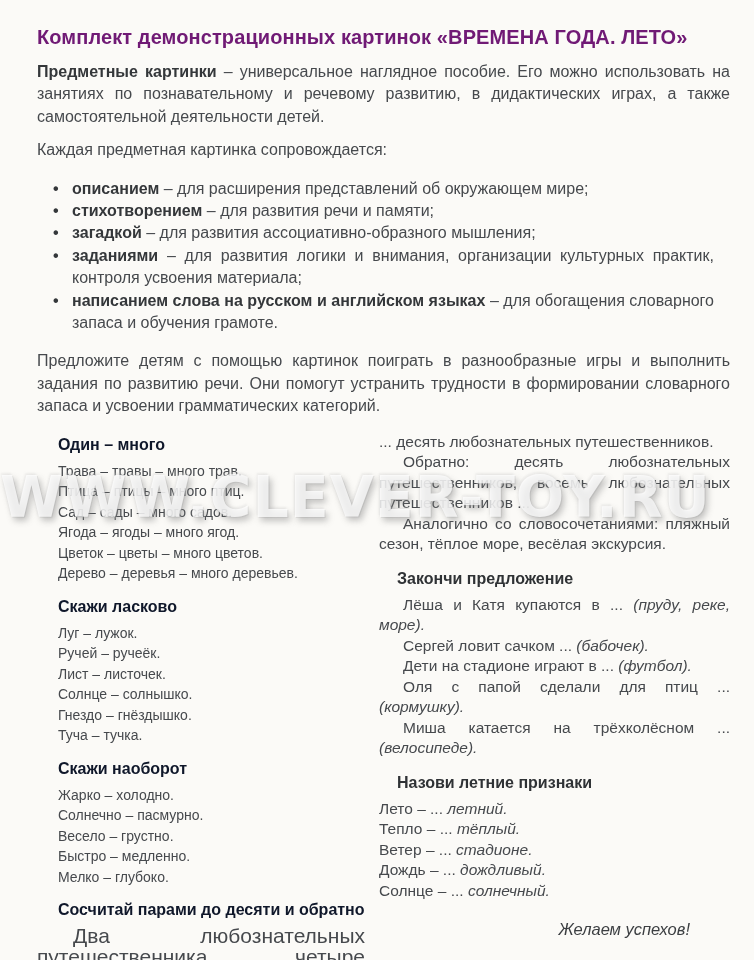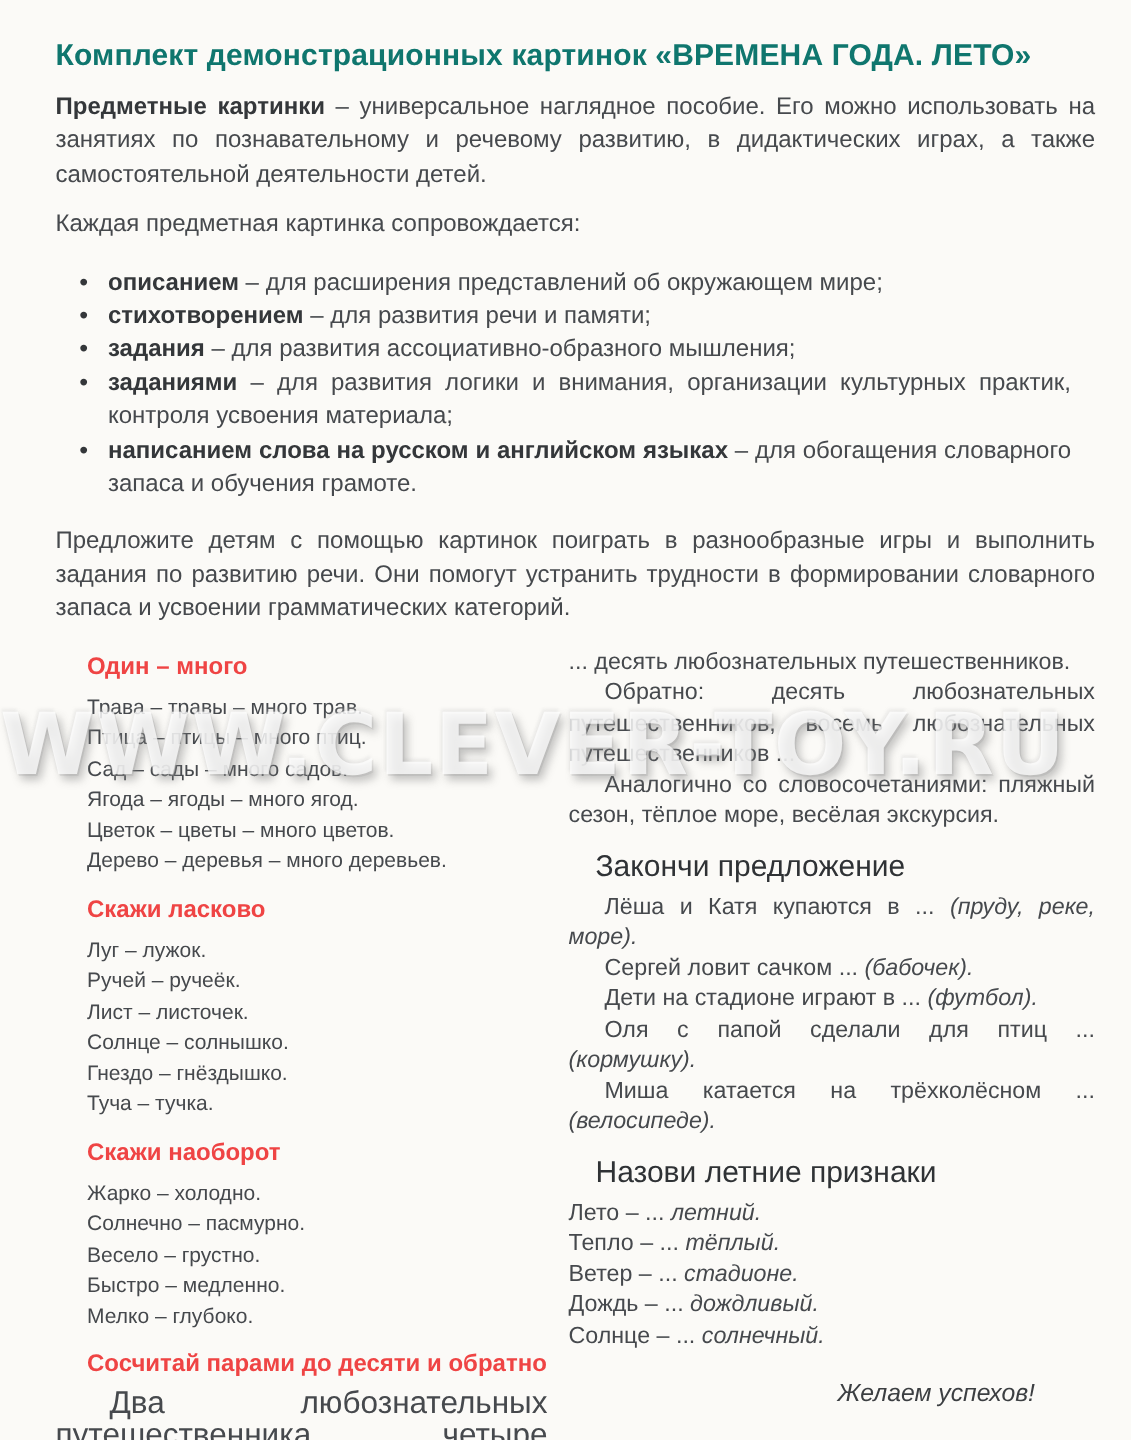--- a/index.html
+++ b/index.html
@@ -10,21 +10,21 @@
     padding:23px 24px 0 37px;
     background:#fbfaf7;
     overflow:hidden;
     font-family:"Liberation Sans","DejaVu Sans",sans-serif;
     color:#46494d;
   }
   h1.title{
     margin:2px 0 0;
     font-size:20px;
     font-weight:bold;
-    color:#0f766e;
+    color:#701a75;
     line-height:24px;
     white-space:nowrap;
     letter-spacing:0.1px;
   }
   .para{
     margin:12px 0 0;
     font-size:16px;
     line-height:22.4px;
     text-align:justify;
   }
@@ -56,40 +56,40 @@
   .columns{
     display:flex;
     margin-top:14px;
   }
   .col-left{width:342px;box-sizing:border-box;padding-right:14px;}
   .col-right{flex:1;font-size:15.5px;line-height:20.5px;}
   h2.lc-h{
     margin:12px 0 6px 21px;
     font-size:16px;
     font-weight:bold;
-    color:#ef4444;
+    color:#0f172a;
     line-height:21px;
   }
   h2.lc-h.first{margin-top:2px;}
   p.ll{
     margin:0 0 0 21px;
     font-size:14px;
     line-height:20.5px;
   }
   p.lc-para{
     margin:0;
     font-size:21px;
     line-height:20.5px;
     text-indent:36px;
     text-align:justify;
   }
   h2.rc-h{
     margin:13px 0 6px 18px;
-    font-size:20px;
-    font-weight:normal;
+    font-size:16px;
+    font-weight:bold;
     color:#2f3235;
     line-height:21px;
   }
   p.rc-para{margin:0;text-align:justify;}
   p.rc-para.indent{text-indent:24px;}
   p.rc-item{margin:0;text-indent:24px;text-align:justify;}
   p.rc-line{margin:0;}
   p.closing{
     margin:18px 40px 0 0;
     text-align:right;
@@ -123,21 +123,21 @@
 
   <h1 class="title">Комплект демонстрационных картинок «ВРЕМЕНА ГОДА. ЛЕТО»</h1>
 
   <p class="para"><span class="seg-b">Предметные картинки</span><span class="seg-n"> – универсальное наглядное пособие. Его можно использовать на занятиях по познавательному и речевому развитию, в дидактических играх, а также самостоятельной деятельности детей.</span></p>
 
   <p class="lead">Каждая предметная картинка сопровождается:</p>
 
   <ul class="bullets" id="bullets">
       <li class="bullet"><span class="seg-b">описанием</span><span class="seg-n"> – для расширения представлений об окружающем мире;</span></li>
       <li class="bullet"><span class="seg-b">стихотворением</span><span class="seg-n"> – для развития речи и памяти;</span></li>
-      <li class="bullet"><span class="seg-b">задания</span><span class="seg-n"> – для развития ассоциативно-образного мышления;</span></li>
+      <li class="bullet"><span class="seg-b">загадкой</span><span class="seg-n"> – для развития ассоциативно-образного мышления;</span></li>
       <li class="bullet"><span class="seg-b">заданиями</span><span class="seg-n"> – для развития логики и внимания, организации культурных практик, контроля усвоения материала;</span></li>
       <li class="bullet"><span class="seg-b">написанием слова на русском и английском языках</span><span class="seg-n"> – для обогащения словарного запаса и обучения грамоте.</span></li>
     </ul>
 
   <p class="para">Предложите детям с помощью картинок поиграть в разнообразные игры и выполнить задания по развитию речи. Они помогут устранить трудности в формировании словарного запаса и усвоении грамматических категорий.</p>
 
   <div class="columns">
     <div class="col-left" id="col-left">
         <h2 class="lc-h first">Один – много</h2>
         <p class="ll">Трава – травы – много трав.</p>

